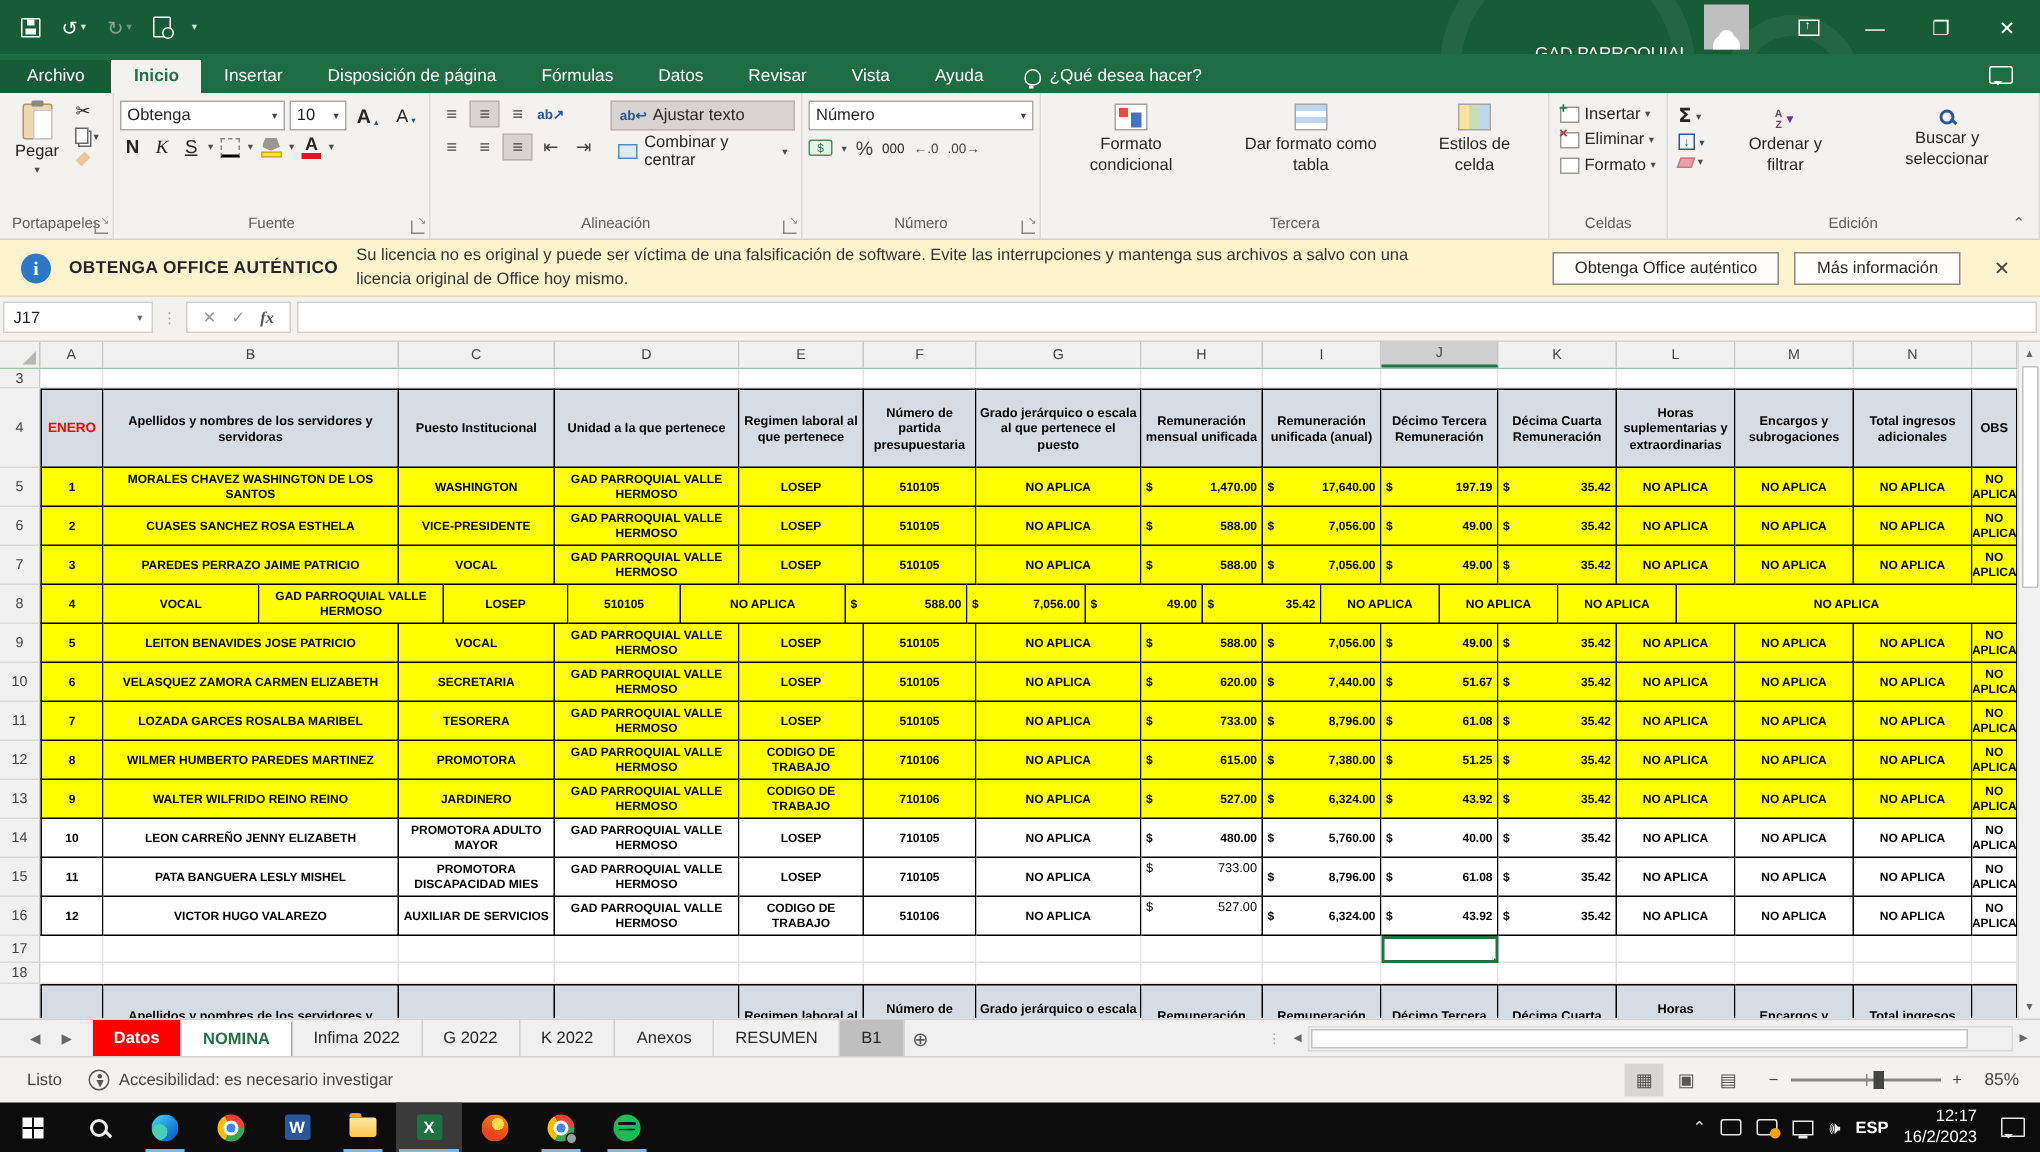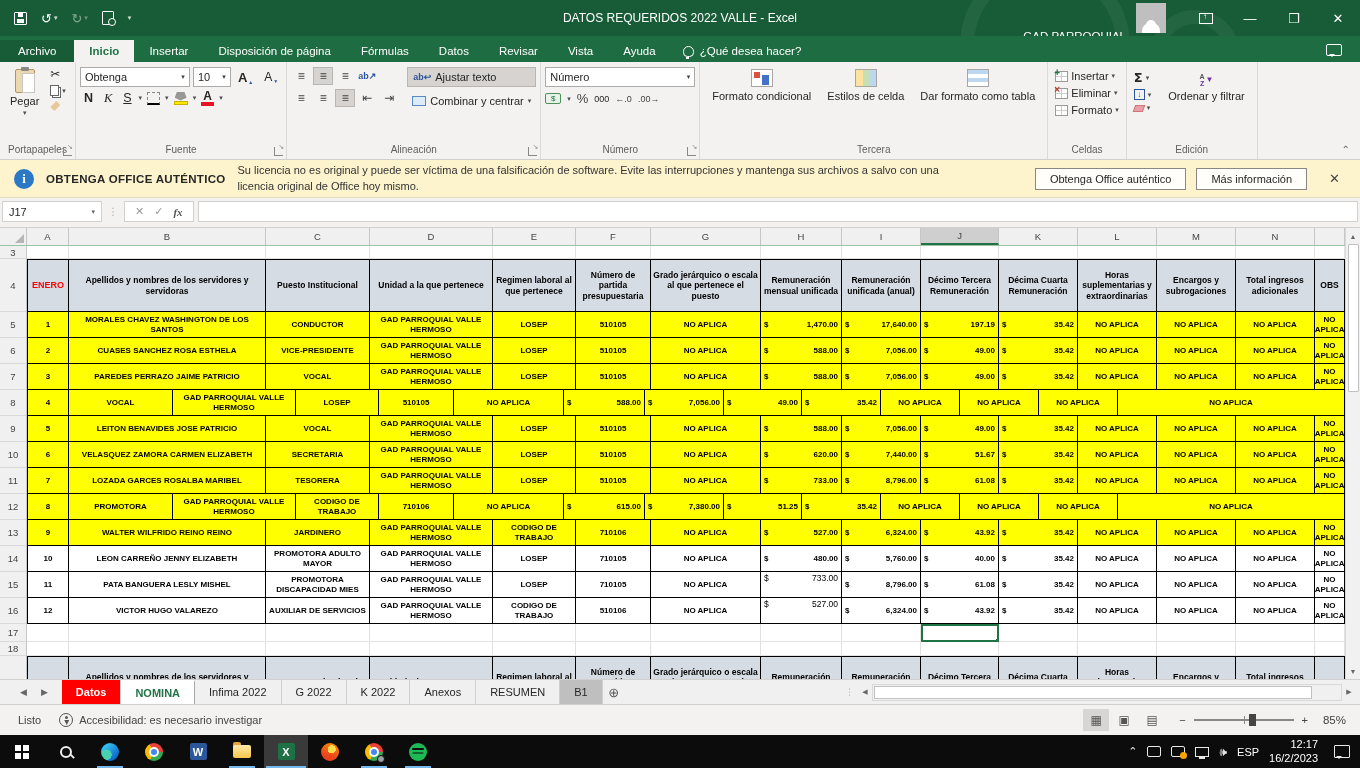--- a/index.html
+++ b/index.html
@@ -224,21 +224,21 @@
   .ffic{width:18px;height:18px;border-radius:50%;background:radial-gradient(circle at 60% 35%,#FFDB4D 0 25%,transparent 26%),linear-gradient(200deg,#FF9500,#E8431E 70%);}
   .spotic{width:18px;height:18px;border-radius:50%;background:#1DB954;position:relative;overflow:hidden;}
   .spotic:before{content:"";position:absolute;left:3px;top:5px;width:12px;height:2px;background:#0C0C0C;border-radius:2px;box-shadow:0 4px 0 -0.5px #0C0C0C;}
   .tk-right{margin-left:auto;display:flex;align-items:center;gap:10px;padding-right:10px;}
   .trayic{color:#E8E8E8;font-size:11px;display:flex;align-items:center;justify-content:center;}
   .traybox{width:14px;height:11px;border:1.3px solid #E8E8E8;border-radius:2px;position:relative;}
   .traybox.dot:after{content:"";position:absolute;right:-3px;bottom:-3px;width:7px;height:7px;border-radius:50%;background:#F7A300;}
   .monitor{width:14px;height:10px;border:1.3px solid #E8E8E8;position:relative;}
   .monitor:after{content:"";position:absolute;left:3px;bottom:-3px;width:6px;height:1.5px;background:#E8E8E8;}
   .speaker{font-size:12px;color:#E8E8E8;}
-  .tk-lang{font-size:11px;}
+  .tk-lang{font-size:11px;font-weight:bold;}
   .tk-clock{text-align:right;font-size:11px;line-height:1.25;}
   .notif{width:16px;height:13px;border:1.3px solid #E8E8E8;border-radius:1px;position:relative;margin-left:6px;}
   .notif:after{content:"";position:absolute;left:1px;bottom:-5px;border:3px solid transparent;border-top-color:#E8E8E8;}
 </style>
 </head>
 <body>
 
 <div class="app">
 
   <div class="titlebar">
@@ -250,21 +250,20 @@
         </span>
       <span class="qbtn">↺<span class="mini-carat">▾</span></span>
       <span class="qbtn dim">↻<span class="mini-carat">▾</span></span>
       <span class="qbtn">
           <span class="docprev"></span>
         </span>
       <span class="qbtn">
           <span class="mini-carat">▾</span>
         </span>
     </div>
-    <div class="tb-title">DATOS REQUERIDOS 2022 VALLE  -  Excel</div>
     <div class="tb-right">
       <span class="tb-user">GAD PARROQUIAL</span>
       <span class="avatar">
           <span class="avatar-body"></span>
           <span class="avatar-head"></span>
         </span>
       <span class="winbtn">
           <span class="ribbonopts"></span>
         </span>
       <span class="winbtn">—</span>
@@ -412,26 +411,26 @@
       <div class="launcher"></div>
     </div>
 
     <div class="rgroup">
       <div class="rgroup-body">
         <div class="stylebtn">
           <span class="cf-ic"></span>
           <span>Formato condicional</span>
         </div>
         <div class="stylebtn">
+          <span class="ft-ic"></span>
+          <span>Dar formato como tabla</span>
+        </div>
+        <div class="stylebtn">
           <span class="cs-ic"></span>
           <span>Estilos de celda</span>
-        </div>
-        <div class="stylebtn">
-          <span class="ft-ic"></span>
-          <span>Dar formato como tabla</span>
         </div>
       </div>
       <div class="rgroup-label">Tercera</div>
     </div>
 
     <div class="rgroup">
       <div class="rgroup-body">
         <div class="cellscol" style="padding-top:4px;">
           <span class="sbtn">
               <span class="cell-ic ins"></span>
@@ -472,20 +471,24 @@
           </div>
           <div class="stylebtn">
             <span style="display:flex;align-items:center;gap:1px;">
                 <span class="azicon">
                   <span>A</span>
                   <span class="z">Z</span>
                 </span>
                 <span class="funnel">▼</span>
               </span>
             <span>Ordenar y filtrar</span>
+          </div>
+          <div class="stylebtn">
+            <span class="mag"></span>
+            <span>Buscar y seleccionar</span>
           </div>
         </div>
       </div>
       <div class="rgroup-label">Edición</div>
     </div>
     <div class="collapse-chevron">⌃</div>
   </div>
 
   <div class="warnbar">
     <span class="info-ic">i</span>
@@ -568,21 +571,21 @@
             <div class="cell hed cw10">Décima Cuarta Remuneración</div>
             <div class="cell hed cw11">Horas suplementarias y extraordinarias</div>
             <div class="cell hed cw12">Encargos y subrogaciones</div>
             <div class="cell hed cw13">Total ingresos adicionales</div>
             <div class="cell hed cw14">OBS</div>
           </div>
           <div class="grow" style="height: 26px;">
             <div class="rn">5</div>
             <div class="cell dat cw0 yellow first">1</div>
             <div class="cell dat cw1 yellow">MORALES CHAVEZ WASHINGTON DE LOS SANTOS</div>
-            <div class="cell dat cw2 yellow">CONDUCTOR</div>
+            <div class="cell dat cw2 yellow">WASHINGTON</div>
             <div class="cell dat cw3 yellow">GAD PARROQUIAL VALLE HERMOSO</div>
             <div class="cell dat cw4 yellow">LOSEP</div>
             <div class="cell dat cw5 yellow">510105</div>
             <div class="cell dat cw6 yellow">NO APLICA</div>
             <div class="cell dat money cw7 yellow">
               <span class="cur">$</span>
               <span class="amt">1,470.00</span>
             </div>
             <div class="cell dat money cw8 yellow">
               <span class="cur">$</span>
@@ -776,20 +779,21 @@
               <span class="amt">35.42</span>
             </div>
             <div class="cell dat cw11 yellow">NO APLICA</div>
             <div class="cell dat cw12 yellow">NO APLICA</div>
             <div class="cell dat cw13 yellow">NO APLICA</div>
             <div class="cell dat cw14 yellow">NO APLICA</div>
           </div>
           <div class="grow" style="height: 26px;">
             <div class="rn">12</div>
             <div class="cell dat cw0 yellow first">8</div>
+            <div class="cell dat cw1 yellow">WILMER HUMBERTO PAREDES MARTINEZ</div>
             <div class="cell dat cw2 yellow">PROMOTORA</div>
             <div class="cell dat cw3 yellow">GAD PARROQUIAL VALLE HERMOSO</div>
             <div class="cell dat cw4 yellow">CODIGO DE TRABAJO</div>
             <div class="cell dat cw5 yellow">710106</div>
             <div class="cell dat cw6 yellow">NO APLICA</div>
             <div class="cell dat money cw7 yellow">
               <span class="cur">$</span>
               <span class="amt">615.00</span>
             </div>
             <div class="cell dat money cw8 yellow">

